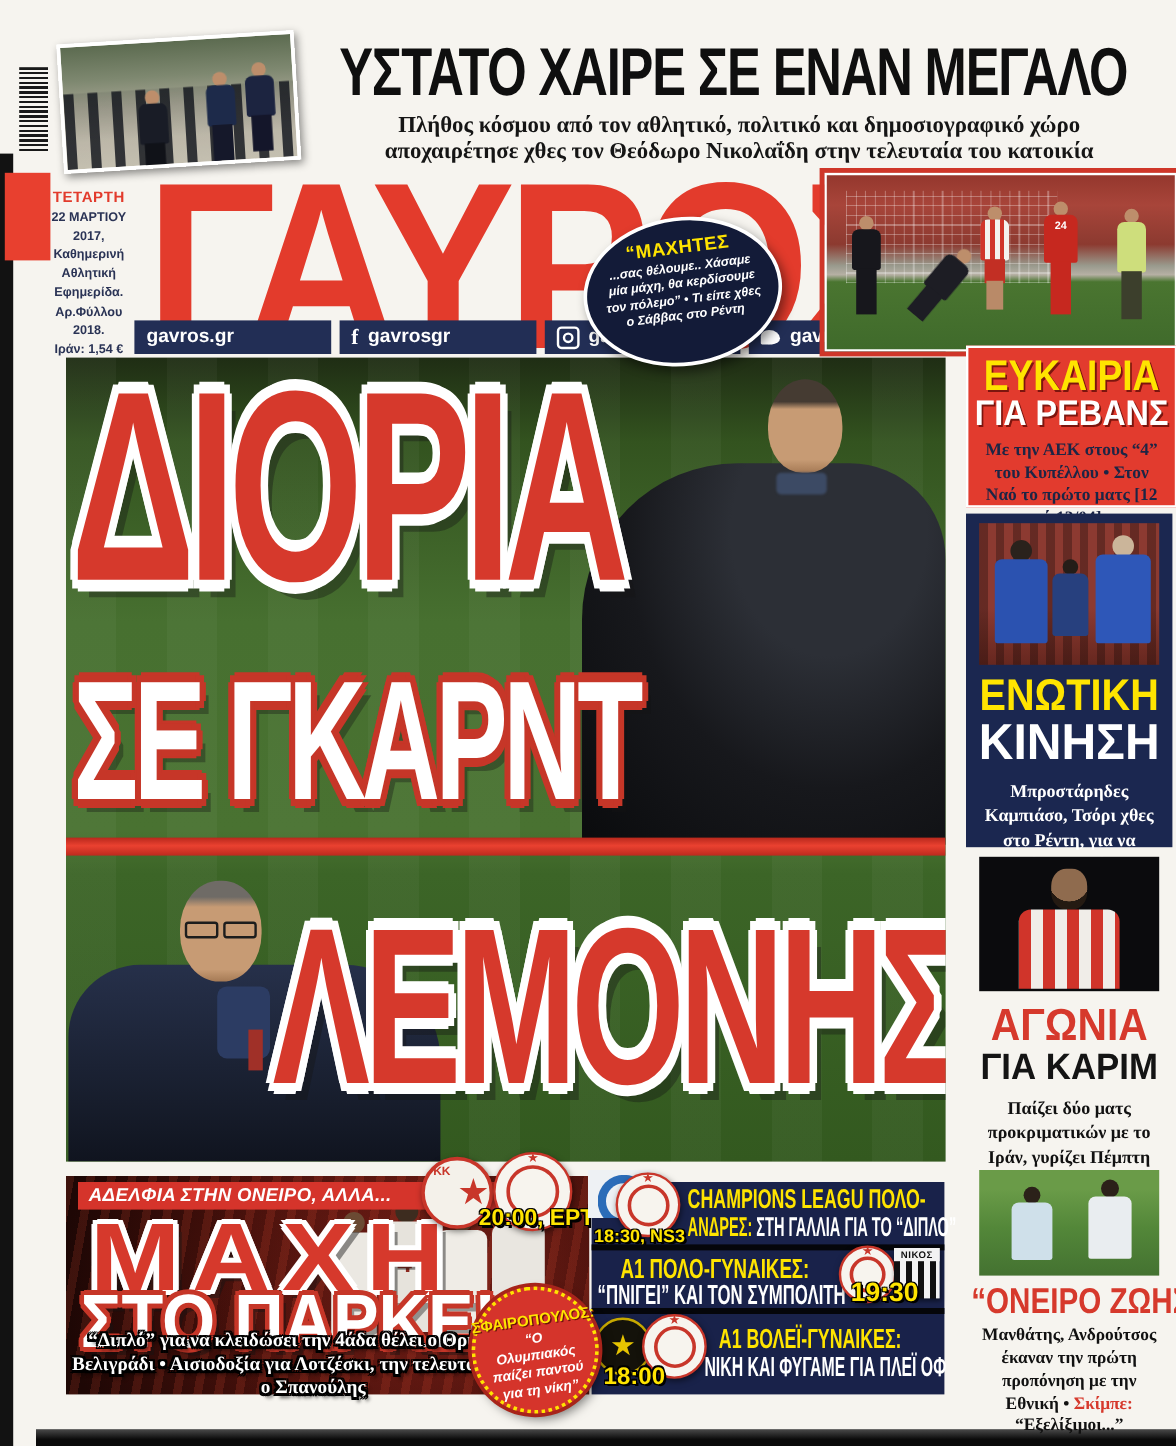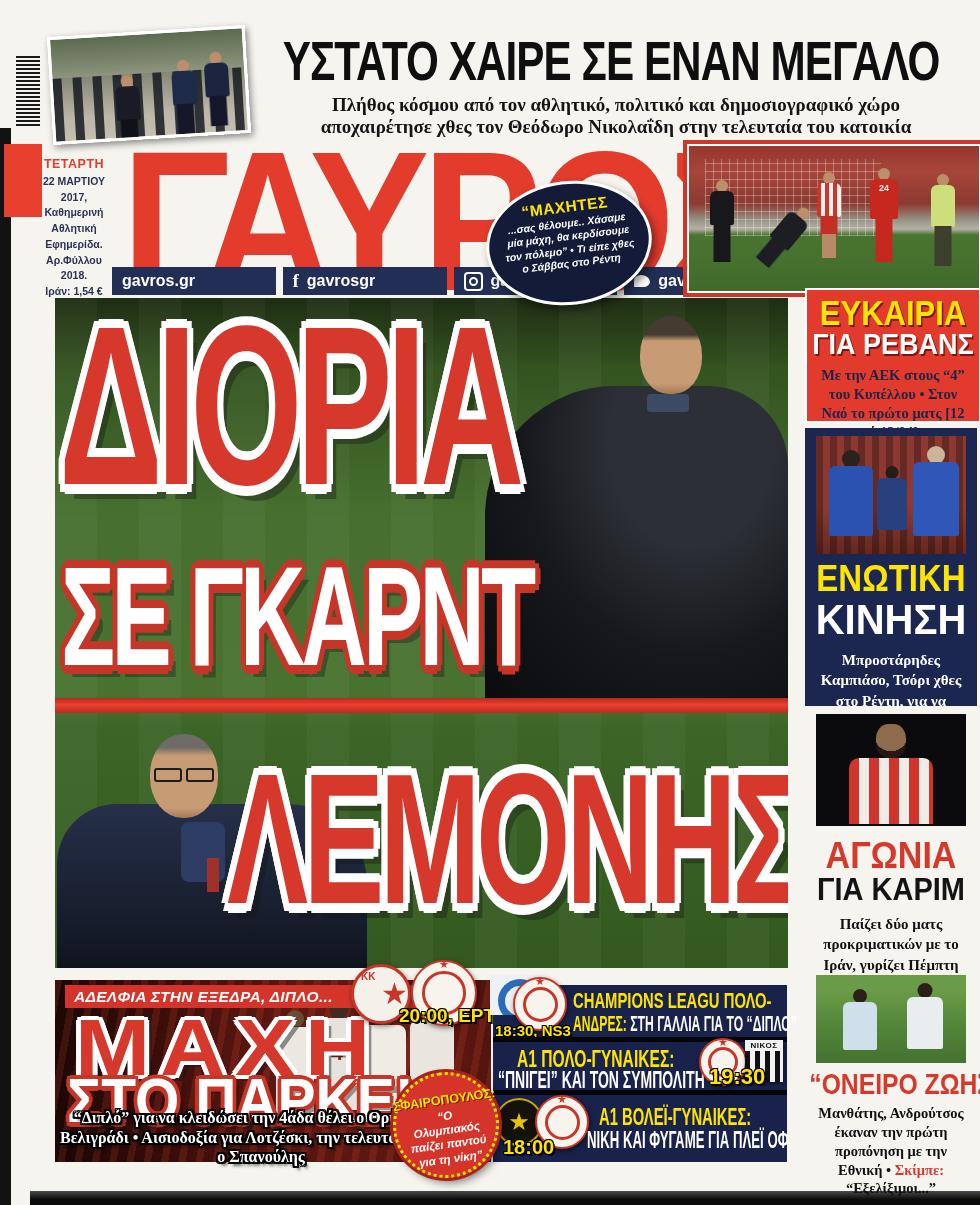--- a/index.html
+++ b/index.html
@@ -342,21 +342,21 @@
       <div class="fig" style="left:308px;top:28px;width:44px;height:152px">
           <span class="h" style="width:18px;height:18px;background:#7a5038"></span>
           <span class="t" style="background:#efece6;width:42px;height:90px;top:17px;border-radius:8px 8px 0 0"></span>
         </div>
       <div class="fig" style="left:354px;top:22px;width:46px;height:158px">
           <span class="h" style="width:19px;height:19px;background:#55402d"></span>
           <span class="t" style="background:#e9e6e0;width:44px;height:94px;top:18px;border-radius:8px 8px 0 0"></span>
         </div>
       <div class="jersey-num" style="left:276px;top:62px;color:#8c2a20;font-size:22px">4</div>
     </div>
-    <div class="kicker">ΑΔΕΛΦΙΑ ΣΤΗΝ ΕΞΕΔΡΑ, ΔΙΠΛΟ...</div>
+    <div class="kicker">ΑΔΕΛΦΙΑ ΣΤΗΝ ΟΝΕΙΡΟ, ΑΛΛΑ...</div>
     <div class="h-maxh stroke-white-sm">ΜΑΧΗ</div>
     <div class="h-parke stroke-red-sm">ΣΤΟ ΠΑΡΚΕ!</div>
     <div class="bb-body stroke-black-xs">“Διπλό” για να κλειδώσει την 4άδα θέλει ο Θρύλος στο Βελιγράδι • Αισιοδοξία για Λοτζέσκι, την τελευταία στιγμή ο Σπανούλης</div>
     <div class="kk-badge"><span class="kk">KK</span><span class="star">★</span></div>
     <div class="oly-badge" style="left:356px;top:-20px;width:66px;height:66px">
         <span class="ring"></span>
         <span class="star">★</span>
       </div>
     <div class="bb-time stroke-black-1">20:00, ΕΡΤ2</div>
     <div class="quote-circle">

